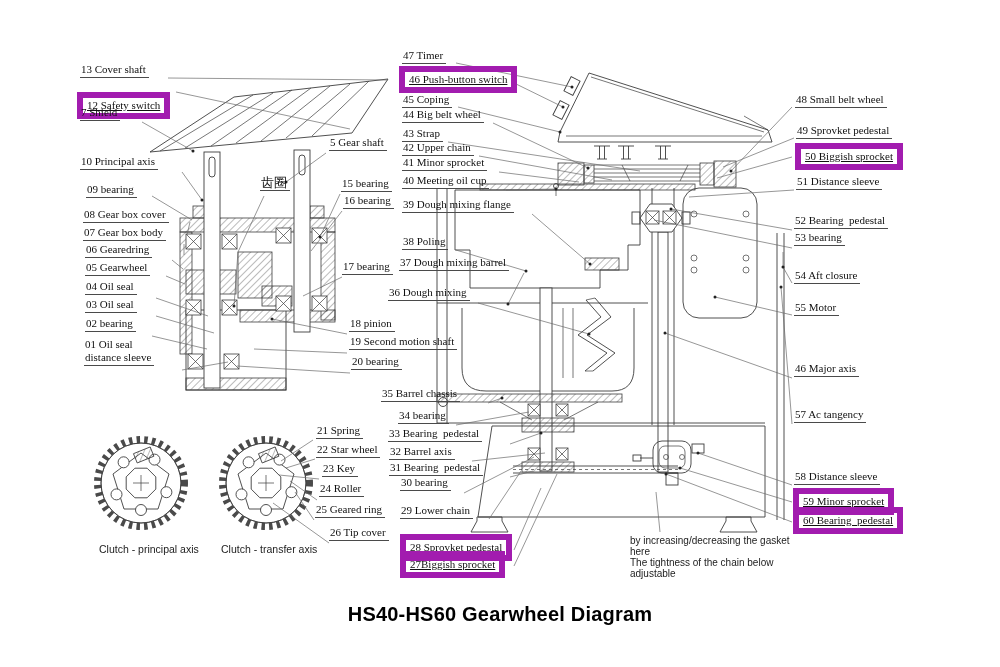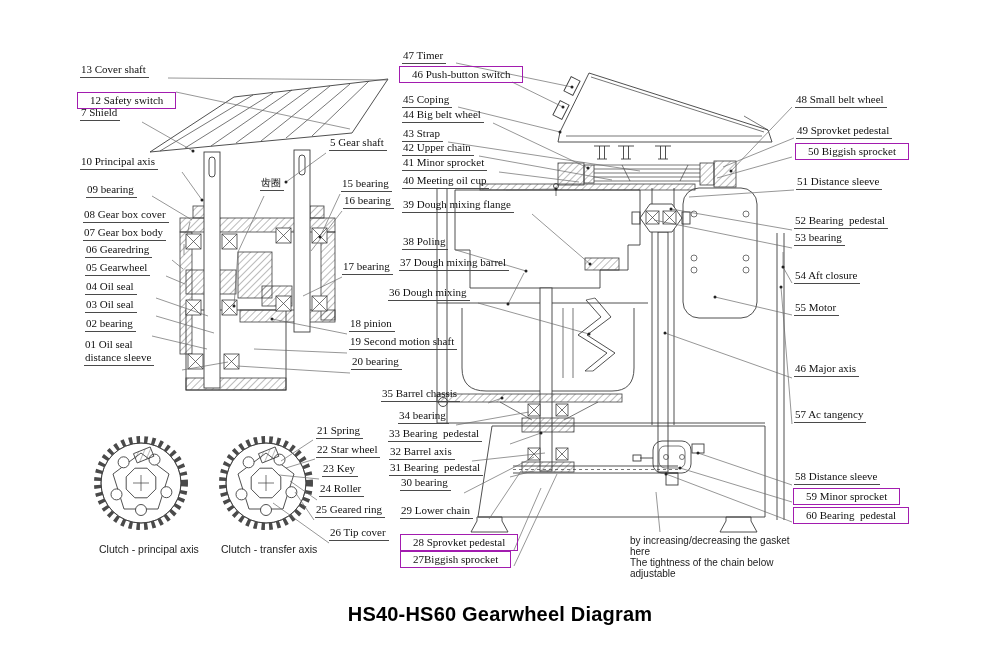--- a/index.html
+++ b/index.html
@@ -1,22 +1,22 @@
 <!DOCTYPE html>
 <html><head>
 <meta charset="utf-8">
 <style>
   html,body{margin:0;padding:0;background:#fff;}
   .stage{position:relative;width:1000px;height:667px;background:#fff;overflow:hidden;
          font-family:"Liberation Serif",serif;}
   .stage svg{position:absolute;left:0;top:0;}
   .lbl{position:absolute;font-size:11px;line-height:13px;color:#111;white-space:pre;
        border-bottom:1px solid #4a4a4a;padding:0 3px 1px 1px;}
-  .boxed{border:1px solid #a21caf;padding:1px 12px;}
-  .cn{font-size:10px;}
+  .boxed{border:6px solid #a21caf;padding:1px 4px;text-decoration:underline;}
+  .cn{font-size:13px;}
   .caption{position:absolute;font-size:10.5px;color:#222;border:none;
            font-family:"Liberation Sans",sans-serif;}
   .note{position:absolute;left:630px;top:535px;width:180px;font-size:10px;line-height:11px;
         color:#222;font-family:"Liberation Sans",sans-serif;}
   .title{position:absolute;left:0;right:0;top:603px;text-align:center;color:#000;
          font:bold 20px "Liberation Sans",sans-serif;letter-spacing:0.2px;}
   
   .ln,.ol{stroke:#3c3c3c;stroke-width:0.9;fill:none;}
   .th{stroke:#3c3c3c;stroke-width:0.7;fill:none;}
   .wh{fill:#fff;stroke:#3c3c3c;stroke-width:0.9;}

